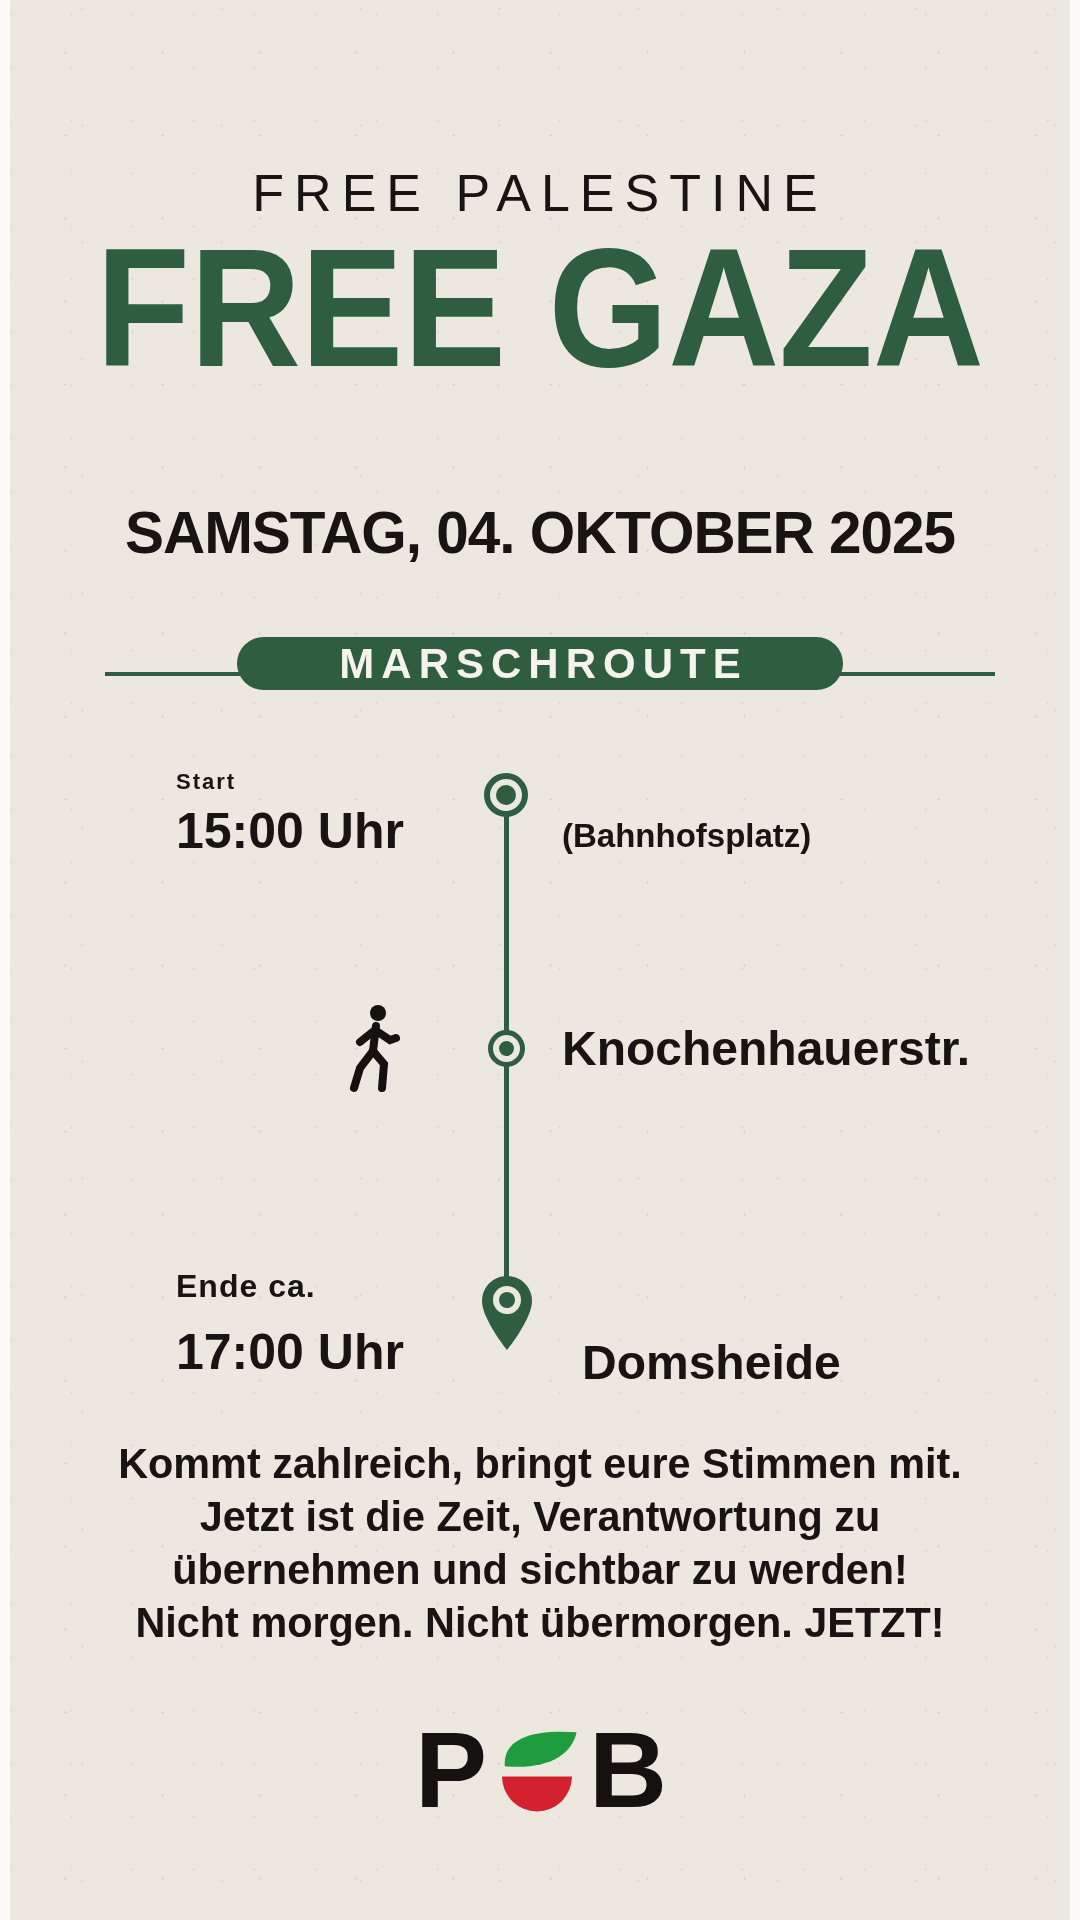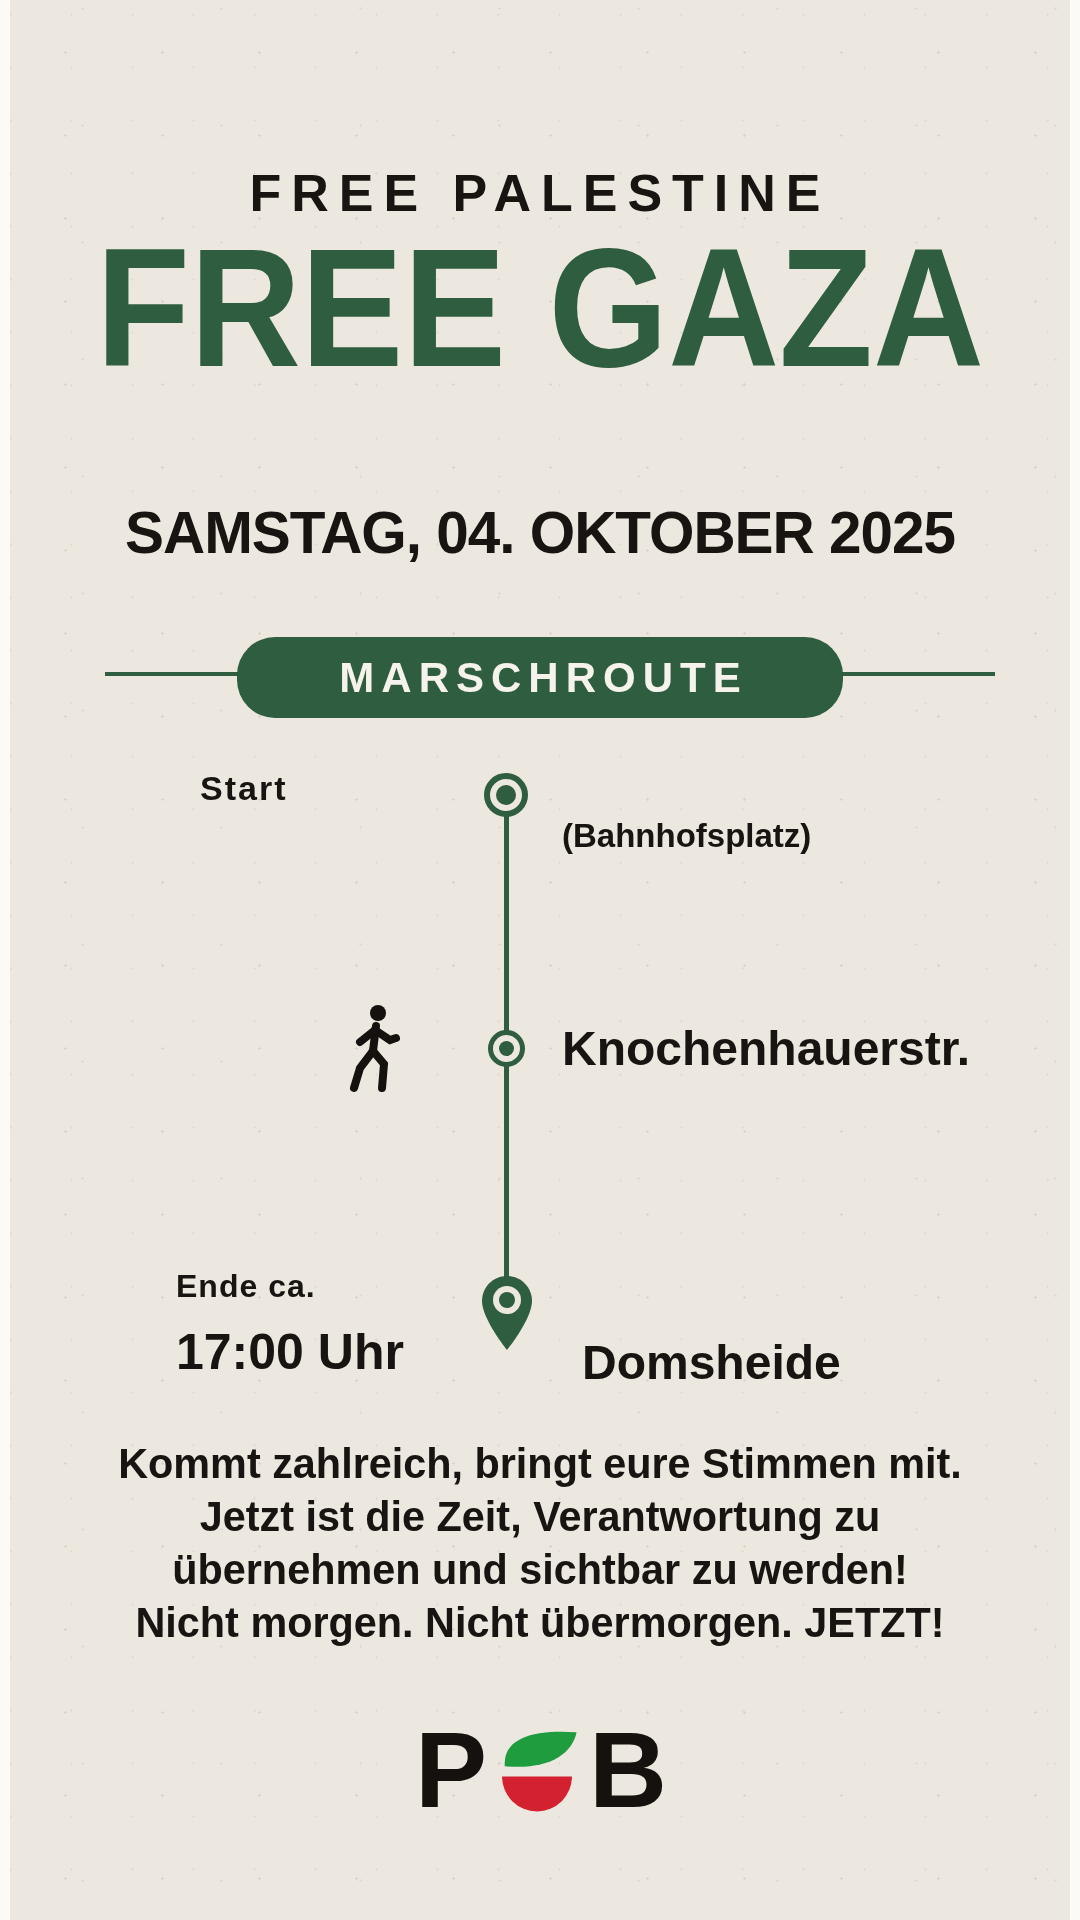--- a/index.html
+++ b/index.html
@@ -7,42 +7,42 @@
         font-family:"Liberation Sans",sans-serif;}
   .poster{position:absolute;left:10px;right:10px;top:0;bottom:0;background:#ece8e0;
     background-image:
       radial-gradient(circle, rgba(121,110,88,.16) 1.2px, transparent 1.4px),
       radial-gradient(circle, rgba(150,140,118,.13) 1px, transparent 1.2px),
       radial-gradient(circle, rgba(110,100,80,.10) 1.1px, transparent 1.3px);
     background-size:97px 83px, 61px 53px, 139px 117px;
     background-position:7px 11px, 31px 41px, 3px 67px;}
   .abs{position:absolute;}
   .ctr{left:0;width:1060px;text-align:center;}
-  .eyebrow{top:163px;font-size:52px;font-weight:700;letter-spacing:10px;color:#171411;}
+  .eyebrow{top:163px;font-size:52px;font-weight:400;letter-spacing:10px;color:#171411;}
   .headline-svg{top:243px;left:0;}
   .subheadline{top:386px;font-size:46px;font-weight:900;letter-spacing:8px;color:#171411;}
   .dateline{top:499px;font-size:59px;font-weight:900;letter-spacing:-1px;color:#171411;
             transform:scaleX(.99);transform-origin:center;}
   
   .divider{top:672px;left:95px;width:890px;height:4px;background:#2f5d3f;}
-  .pill{top:637px;left:50%;transform:translateX(-50%);width:606px;height:81px;background:#2f5d3f;
+  .pill{top:637px;left:50%;transform:translateX(-50%);width:606px;height:53px;background:#2f5d3f;
         border-radius:38px;display:flex;align-items:center;justify-content:center;}
   .pill span{color:#f6f3ec;font-size:42px;font-weight:900;letter-spacing:7px;padding-left:7px;}
   
   .tline{top:795px;left:494px;width:5px;height:517px;background:#2f5d3f;z-index:1;}
   .marker{border-radius:50%;background:#ece8e0;display:flex;align-items:center;justify-content:center;z-index:2;}
   .m1{top:773px;left:474px;width:32px;height:32px;border:6px solid #2f5d3f;}
   .m1 .dot{width:20px;height:20px;border-radius:50%;background:#2f5d3f;}
   .m2{top:1030px;left:478px;width:27px;height:27px;border:5px solid #2f5d3f;}
   .m2 .dot{width:15px;height:15px;border-radius:50%;background:#2f5d3f;}
   .pin{top:1276px;left:472px;z-index:2;}
   .walker{top:1004px;left:336px;}
   
   .t-label{font-weight:900;color:#171411;}
-  .start-lbl{top:769px;left:166px;font-size:34px;letter-spacing:2px;margin-left:24px;}
+  .start-lbl{top:769px;left:166px;font-size:22px;letter-spacing:2px;}
   .start-time{top:802px;left:166px;font-size:50px;}
   .stop-name{font-weight:900;color:#171411;font-size:48px;}
   .n1{top:771px;left:552px;}
   .n1b{top:817px;left:552px;font-size:33px;font-weight:900;color:#171411;}
   .n2{top:1021px;left:552px;}
   .end-lbl{top:1268px;left:166px;font-size:32px;letter-spacing:1px;}
   .end-time{top:1323px;left:166px;font-size:50px;}
   .n3{top:1335px;left:572px;}
   
   .message{top:1437px;font-size:42px;font-weight:900;color:#171411;line-height:53px;
@@ -92,20 +92,21 @@
         <path d="M30 22 L27 47"></path>
         <path d="M29 26 L44 36 L50 34"></path>
         <path d="M29 26 L14 38"></path>
         <path d="M27 47 L38 60 L36 84"></path>
         <path d="M27 47 L14 64 L8 84"></path>
       </g>
       <circle cx="32" cy="9" r="8" fill="#14110e"></circle>
     </svg>
 
     <div class="abs t-label start-lbl">Start</div>
+    <div class="abs t-label start-time">15:00 Uhr</div>
     <div class="abs n1b">(Bahnhofsplatz)</div>
 
     <div class="abs stop-name n2">Knochenhauerstr.</div>
 
     <div class="abs t-label end-lbl">Ende ca.</div>
     <div class="abs t-label end-time">17:00 Uhr</div>
     <div class="abs stop-name n3">Domsheide</div>
 
     <div class="abs ctr message">
       <div>Kommt zahlreich, bringt eure Stimmen mit.</div>

